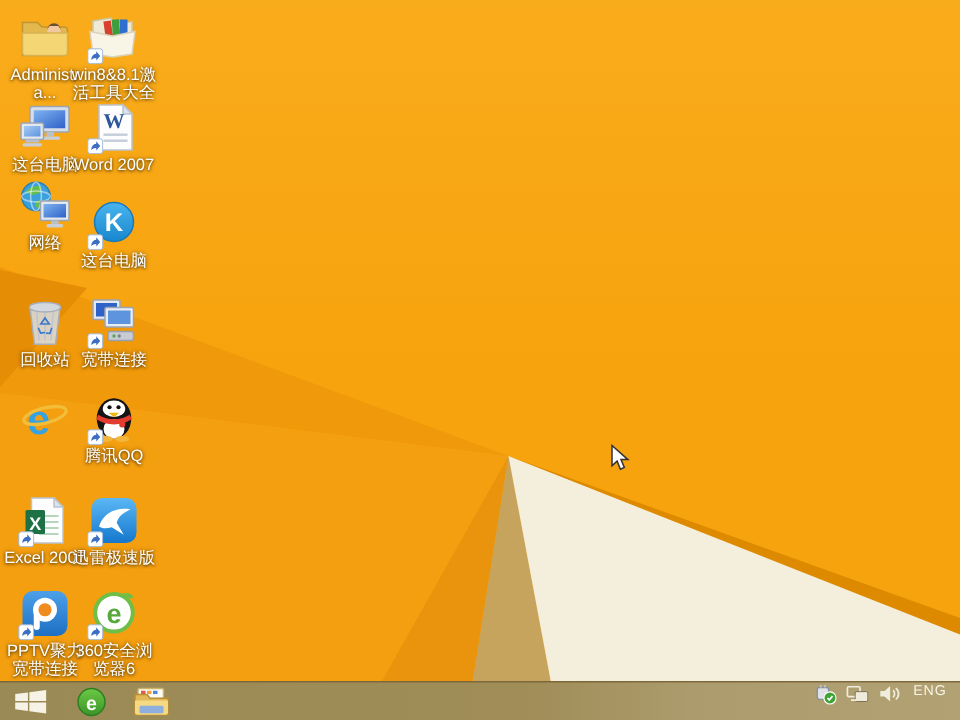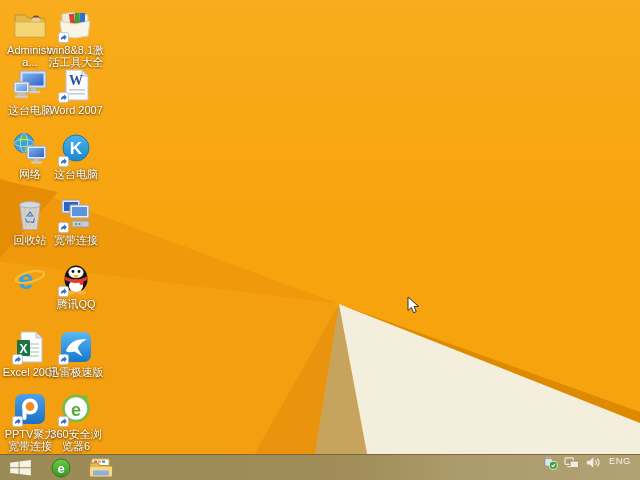--- a/index.html
+++ b/index.html
@@ -127,21 +127,21 @@
       <text x="10" y="17" font-size="14" font-weight="bold" fill="#2B579A" font-family="'Liberation Serif','DejaVu Serif',serif">W</text>
       </svg>
       <svg class="sc" width="11" height="11" viewBox="0 0 10 10">
         <rect x="0.5" y="0.5" width="9" height="9" rx="1.5" fill="#fff" stroke="#9FB8D8" stroke-width="0.6"></rect>
         <path d="M2.6 7.4 c0-2.3 1.1-3.7 3-3.9 L5.6 2 L8 4.8 L5.6 7.6 L5.6 6.1 c-1.5 0-2.2.5-3 1.3 z" fill="#3C6EC4"></path>
       </svg>
     </div>
     <div class="lbl">Word 2007</div>
   </div>
 
-  <div class="cell" style="left:0px;top:132px">
+  <div class="cell" style="left:0px;top:120px">
     <div class="ic">
         <svg width="36" height="34" viewBox="0 0 36 34">
       <circle cx="12" cy="11" r="9.5" fill="#3BA1DC" stroke="#2B7FB5"></circle>
       <path d="M5 8 c3-4 8-5 11-3 l-2 4 -5 1 z" fill="#63BE4F"></path>
       <path d="M12 14 c3-1 6 0 7 3 l-4 2.5 -3.5-2 z" fill="#63BE4F"></path>
       <ellipse cx="12" cy="11" rx="9.5" ry="3.6" fill="none" stroke="rgba(255,255,255,.5)"></ellipse>
       <ellipse cx="12" cy="11" rx="3.6" ry="9.5" fill="none" stroke="rgba(255,255,255,.5)"></ellipse>
       <rect x="15" y="14" width="19" height="13" rx="1" fill="#E3E8EF" stroke="#9AA4B2"></rect>
       <rect x="17" y="16" width="15" height="9" fill="url(#scrA)"></rect>
       <rect x="22" y="27" width="5" height="2.4" fill="#B8C0CC"></rect>

